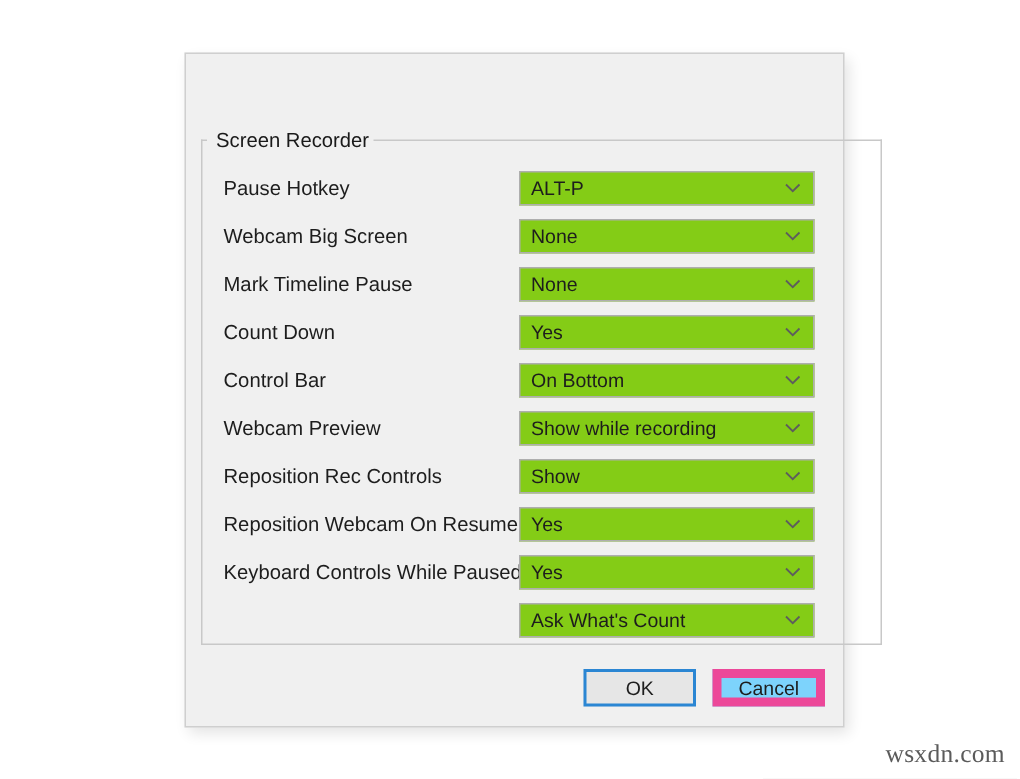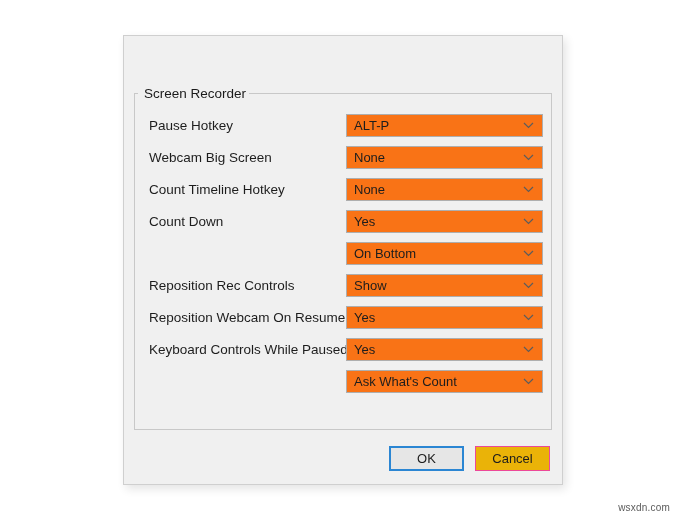--- a/index.html
+++ b/index.html
@@ -55,21 +55,21 @@
     justify-content: center;
     cursor: default;
   }
   #close-button svg { display: block; }
 
   
   #groupbox {
     position: absolute;
     left: 10px;
     top: 50px;
-    width: 418px;
+    width: 454px;
     height: 344px;
     box-sizing: border-box;
   }
   .gb-border {
     position: absolute;
     background: #c8c8c8;
   }
   .gb-left   { left: 0;   top: 7px;  width: 1px;  bottom: 0; }
   .gb-right  { right: 0;  top: 7px;  width: 1px;  bottom: 0; }
   .gb-bottom { left: 0;   bottom: 0; height: 1px; right: 0; }
@@ -107,21 +107,21 @@
     font-size: 13.5px;
     color: #1d1d1d;
     white-space: nowrap;
   }
   .combo {
     position: absolute;
     left: 212px;
     top: 4px;
     width: 197px;
     height: 23px;
-    background: #f97316;
+    background: #84cc16;
     border: 1px solid #aeaeae;
     box-sizing: border-box;
     display: flex;
     align-items: center;
     cursor: default;
   }
   .combo-value {
     font-size: 13px;
     color: #1d1d1d;
     padding-left: 7px;
@@ -144,44 +144,44 @@
     right: 12px;
     bottom: 13px;
     display: flex;
     gap: 11px;
   }
   .btn {
     width: 75px;
     height: 25px;
     font-size: 13px;
     color: #1d1d1d;
-    background: #eab308;
-    border: 1px solid #ec4899;
+    background: #7dd3fc;
+    border: 6px solid #ec4899;
     box-sizing: border-box;
     display: flex;
     align-items: center;
     justify-content: center;
     cursor: default;
     font-family: "Liberation Sans", sans-serif;
     padding: 0;
   }
   .btn.primary {
     border: 2px solid #2b86d3;
     background: #e6e6e6;
     text-align: center;
   }
 
   
   #watermark {
     position: absolute;
     right: 10px;
     bottom: 6px;
-    font-size: 10px;
+    font-size: 17px;
     color: #5b5b5b;
-    font-family: Liberation Sans, sans-serif;
+    font-family: Liberation Serif, serif;
     letter-spacing: 0.2px;
   }
 </style>
 </head>
 <body>
 
 <div id="dialog">
 
 
   <div id="groupbox">
@@ -212,21 +212,21 @@
           <span class="combo-value">None</span>
           <span class="combo-arrow">
             <svg width="11" height="7" viewBox="0 0 11 7">
                 <polyline points="1,1 5.5,5.5 10,1" fill="none" stroke="#5d5d5d" stroke-width="1.2"></polyline>
               </svg>
           </span>
         </div>
       </div>
 
       <div class="row">
-        <div class="row-label">Count Timeline Hotkey</div>
+        <div class="row-label">Mark Timeline Pause</div>
         <div class="combo">
           <span class="combo-value">None</span>
           <span class="combo-arrow">
             <svg width="11" height="7" viewBox="0 0 11 7">
                 <polyline points="1,1 5.5,5.5 10,1" fill="none" stroke="#5d5d5d" stroke-width="1.2"></polyline>
               </svg>
           </span>
         </div>
       </div>
 
@@ -236,30 +236,42 @@
           <span class="combo-value">Yes</span>
           <span class="combo-arrow">
             <svg width="11" height="7" viewBox="0 0 11 7">
                 <polyline points="1,1 5.5,5.5 10,1" fill="none" stroke="#5d5d5d" stroke-width="1.2"></polyline>
               </svg>
           </span>
         </div>
       </div>
 
       <div class="row">
+        <div class="row-label">Control Bar</div>
         <div class="combo">
           <span class="combo-value">On Bottom</span>
           <span class="combo-arrow">
             <svg width="11" height="7" viewBox="0 0 11 7">
                 <polyline points="1,1 5.5,5.5 10,1" fill="none" stroke="#5d5d5d" stroke-width="1.2"></polyline>
               </svg>
           </span>
         </div>
       </div>
 
+      <div class="row">
+        <div class="row-label">Webcam Preview</div>
+        <div class="combo">
+          <span class="combo-value">Show while recording</span>
+          <span class="combo-arrow">
+            <svg width="11" height="7" viewBox="0 0 11 7">
+                <polyline points="1,1 5.5,5.5 10,1" fill="none" stroke="#5d5d5d" stroke-width="1.2"></polyline>
+              </svg>
+          </span>
+        </div>
+      </div>
 
       <div class="row">
         <div class="row-label">Reposition Rec Controls</div>
         <div class="combo">
           <span class="combo-value">Show</span>
           <span class="combo-arrow">
             <svg width="11" height="7" viewBox="0 0 11 7">
                 <polyline points="1,1 5.5,5.5 10,1" fill="none" stroke="#5d5d5d" stroke-width="1.2"></polyline>
               </svg>
           </span>

